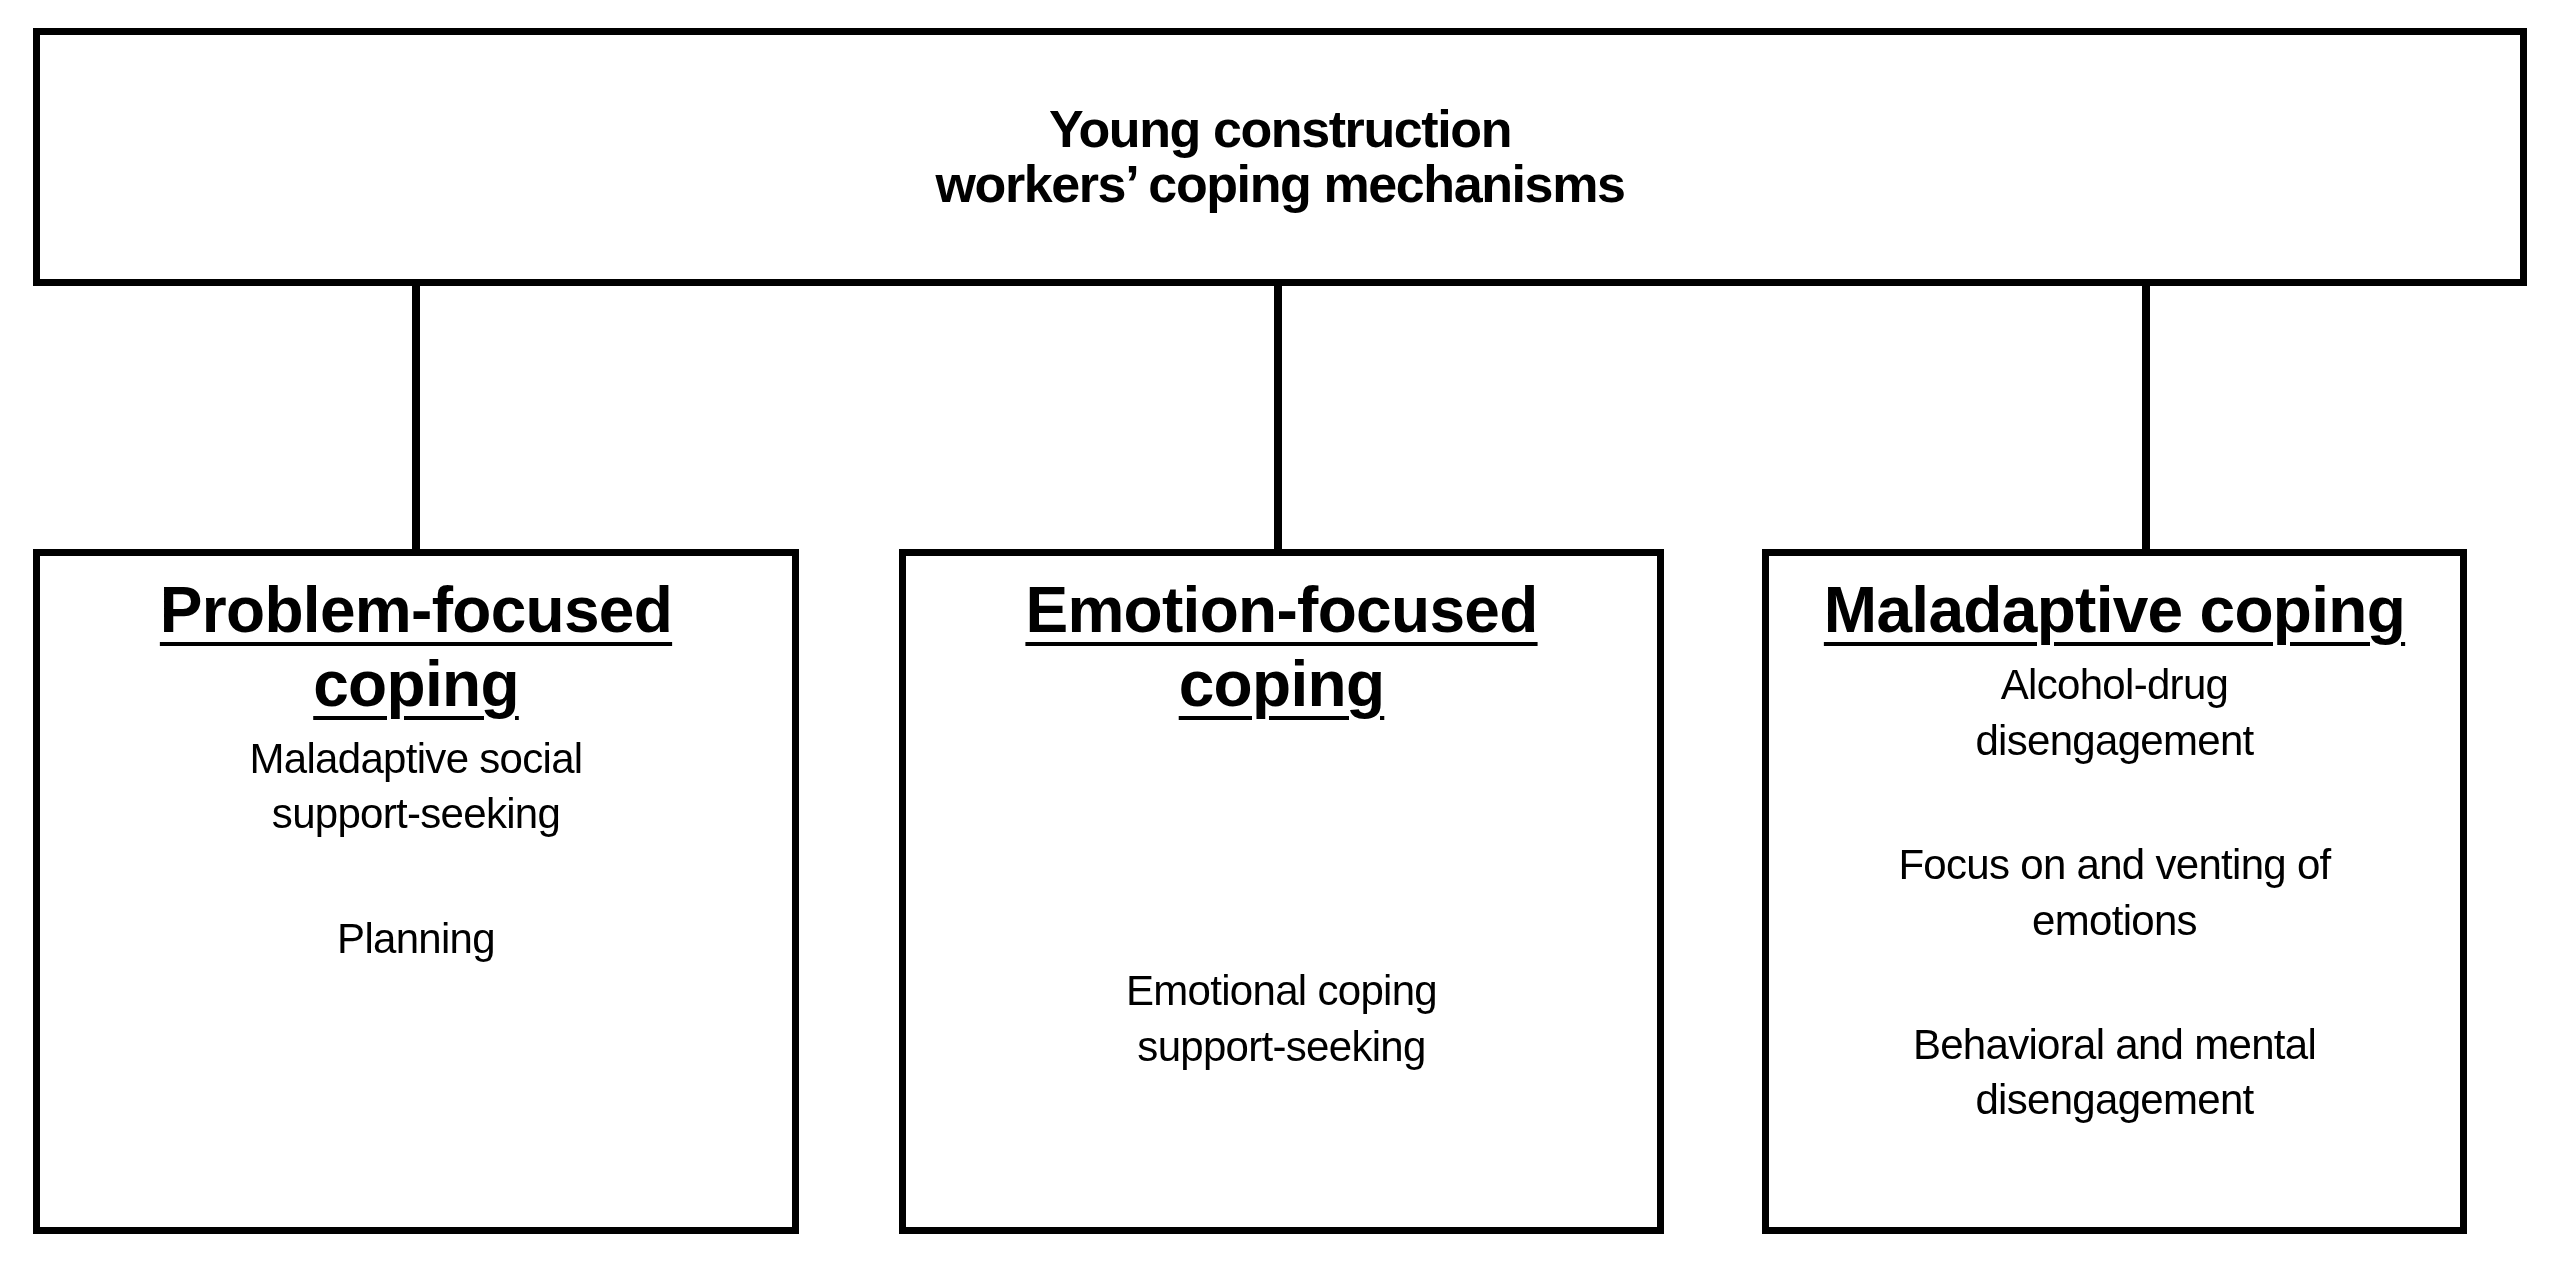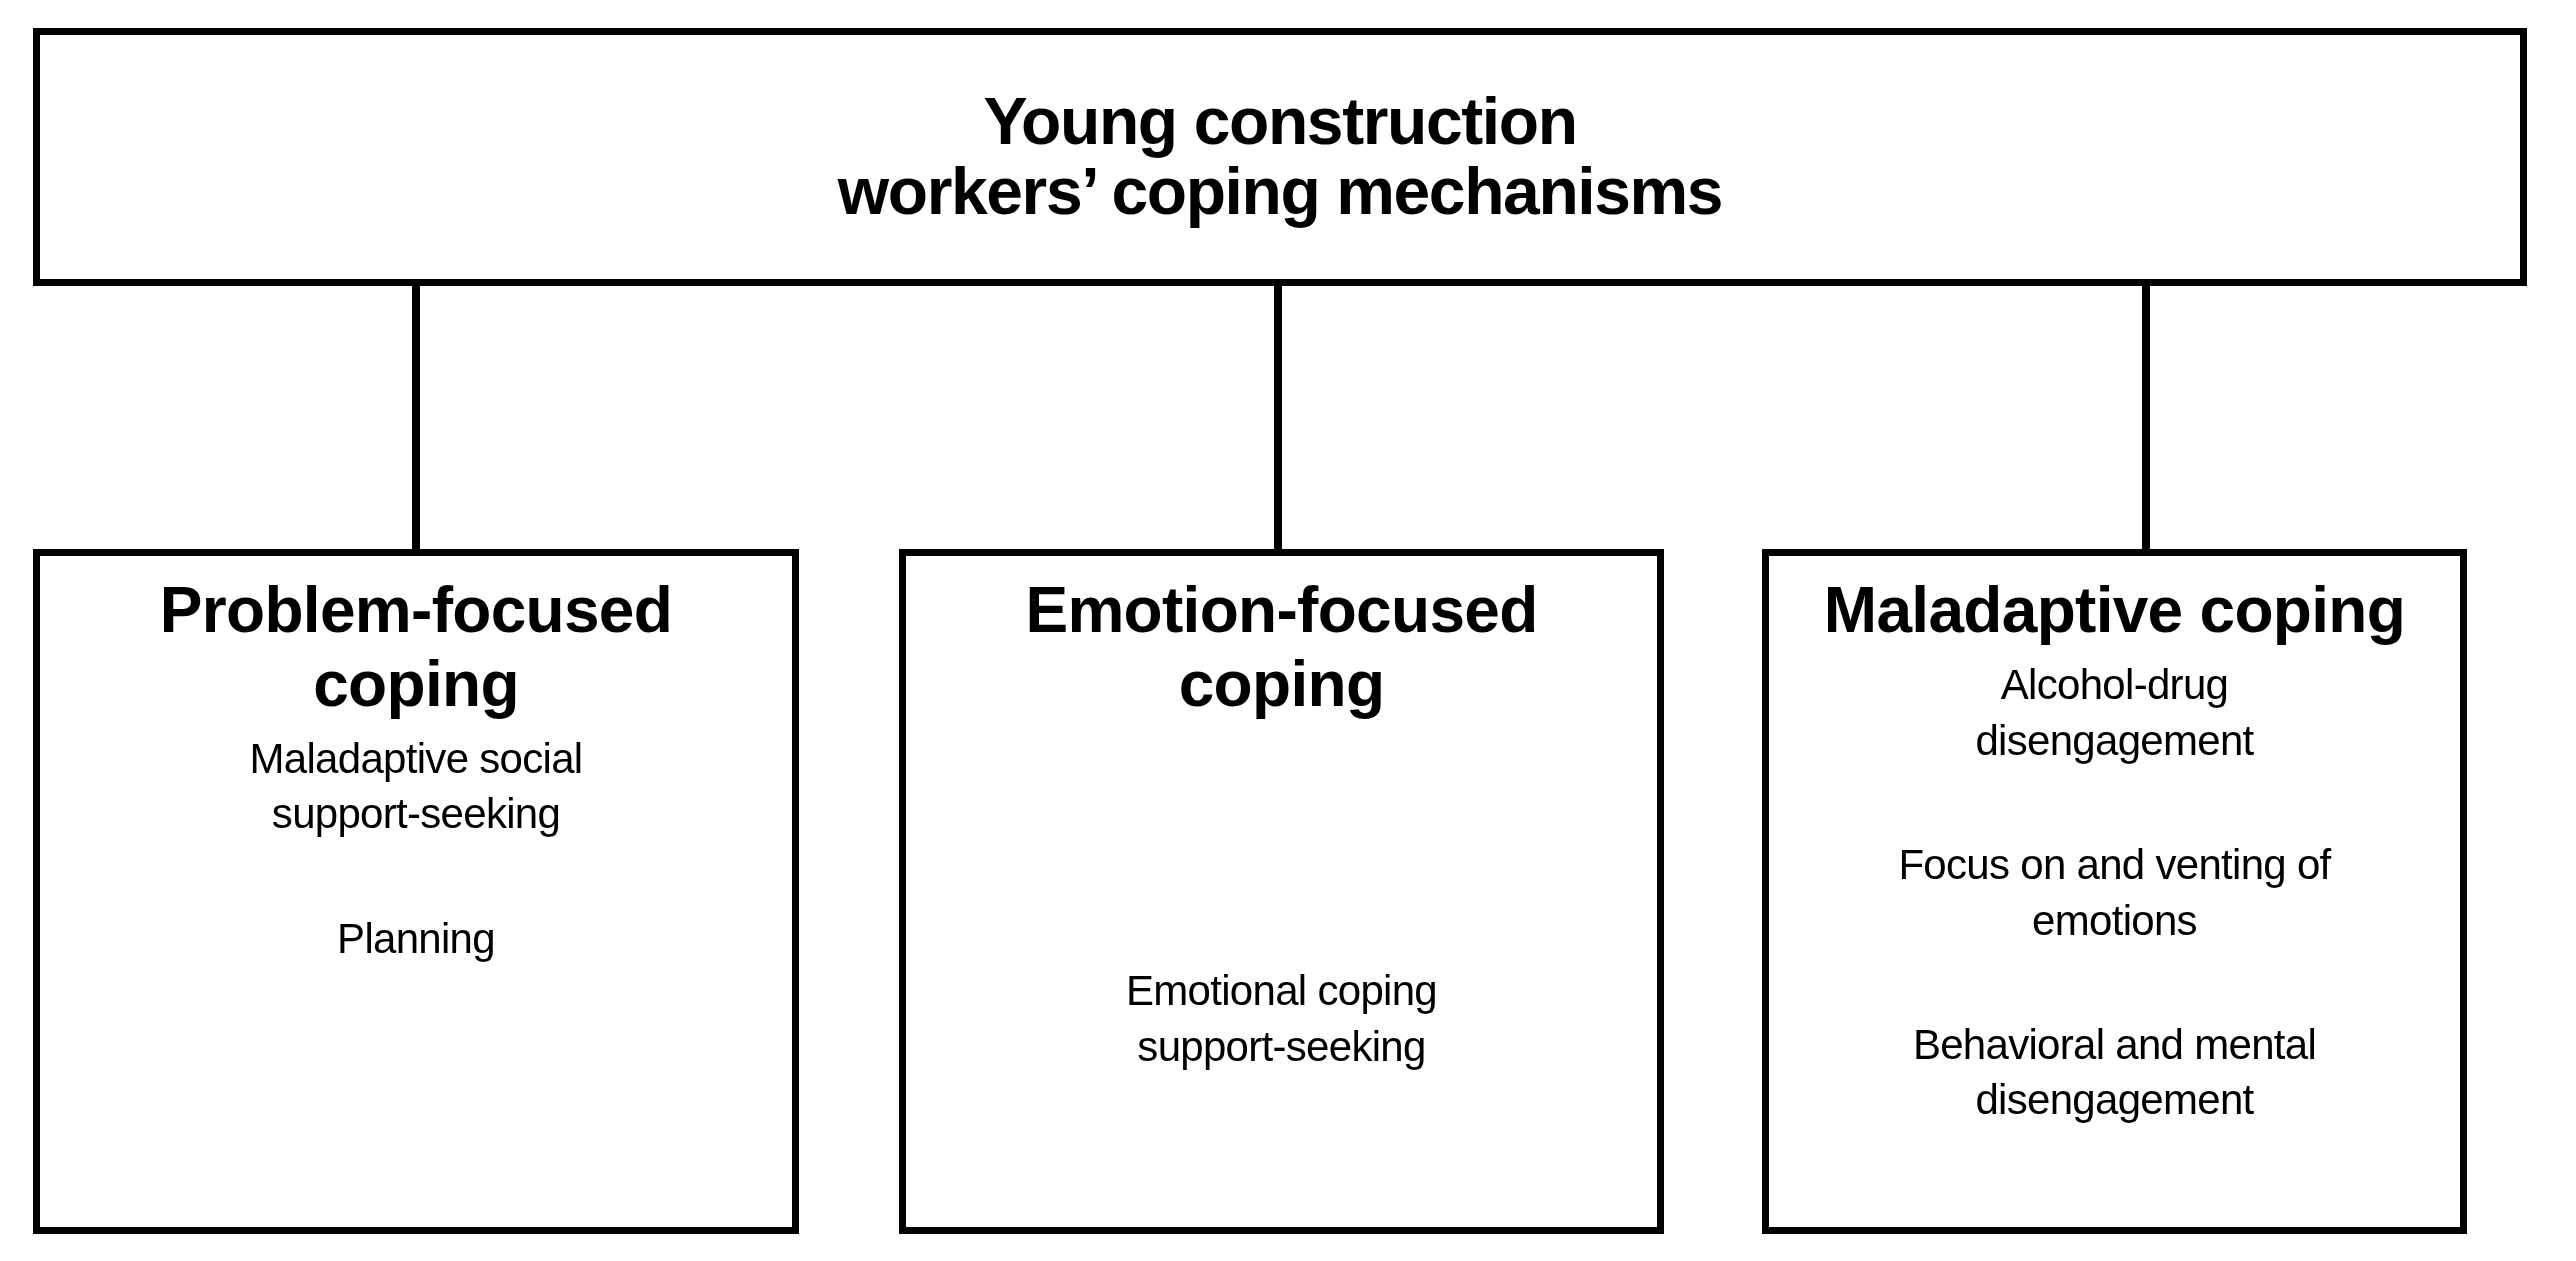--- a/index.html
+++ b/index.html
@@ -18,21 +18,21 @@
     background: #ffffff;
     border: 7.6px solid #000000;
   }
   .top-box {
     left: 33px; top: 28px;
     width: 2494px; height: 258px;
     display: flex; align-items: center; justify-content: center;
     text-align: center;
   }
   .root-title {
-    font-size: 66px;
+    font-size: 52px;
     font-weight: bold;
     line-height: 1.06;
     letter-spacing: -1.4px;
     white-space: pre-line;
   }
   .connector {
     position: absolute;
     width: 7.6px;
     top: 285px;
     height: 265px;
@@ -48,20 +48,21 @@
     text-align: center;
   }
   .branch-left   { left: 33px;   width: 766px; }
   .branch-middle { left: 899px; width: 765px; }
   .branch-right  { left: 1762px; width: 705px; }
   .branch-heading {
     font-size: 64px;
     font-weight: bold;
     line-height: 1.15;
     letter-spacing: -0.7px;
+    text-decoration: underline;
     text-decoration-thickness: 4.1px;
     text-underline-offset: 9.7px;
   }
   .items { margin-top: 9.7px; }
   .branch-middle .items { margin-top: 242px; }
   .item {
     font-size: 42px;
     line-height: 1.32;
     letter-spacing: -0.7px;
     white-space: pre-line;

